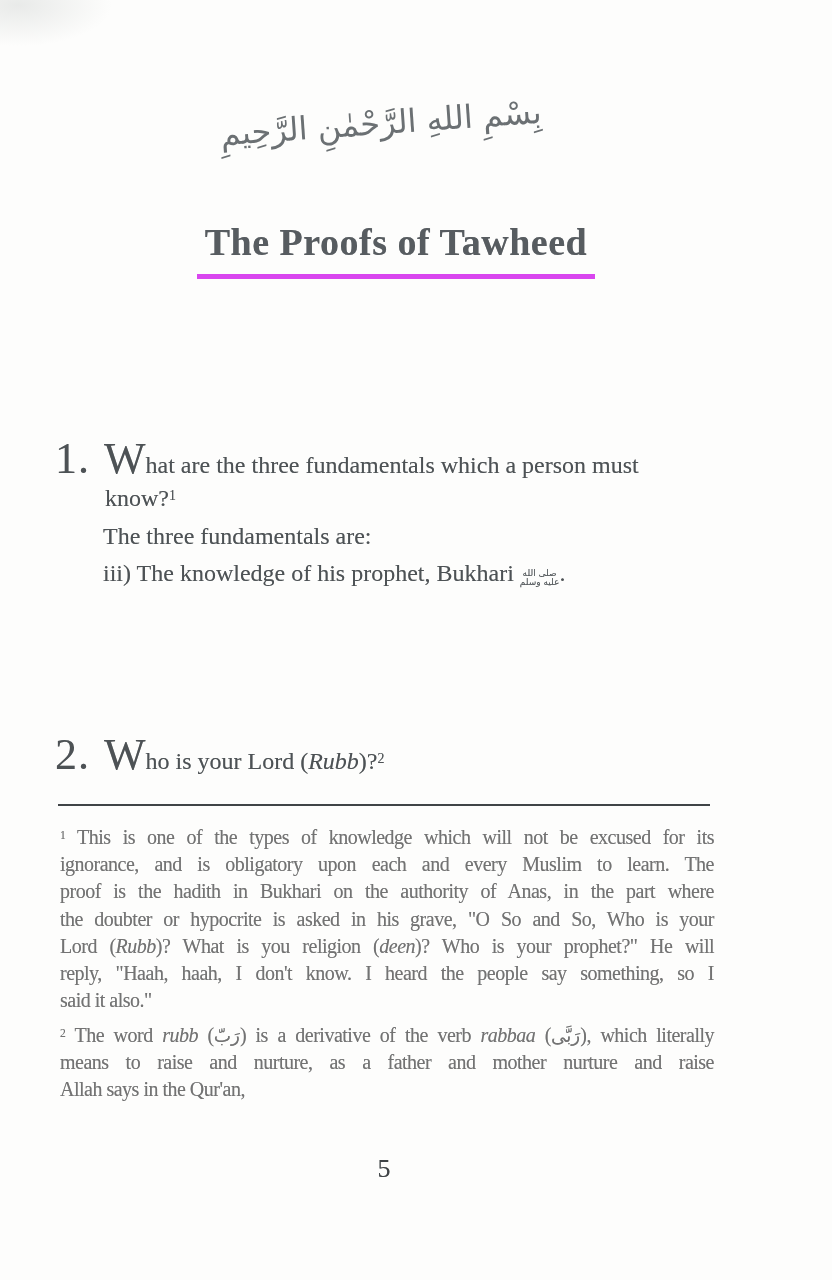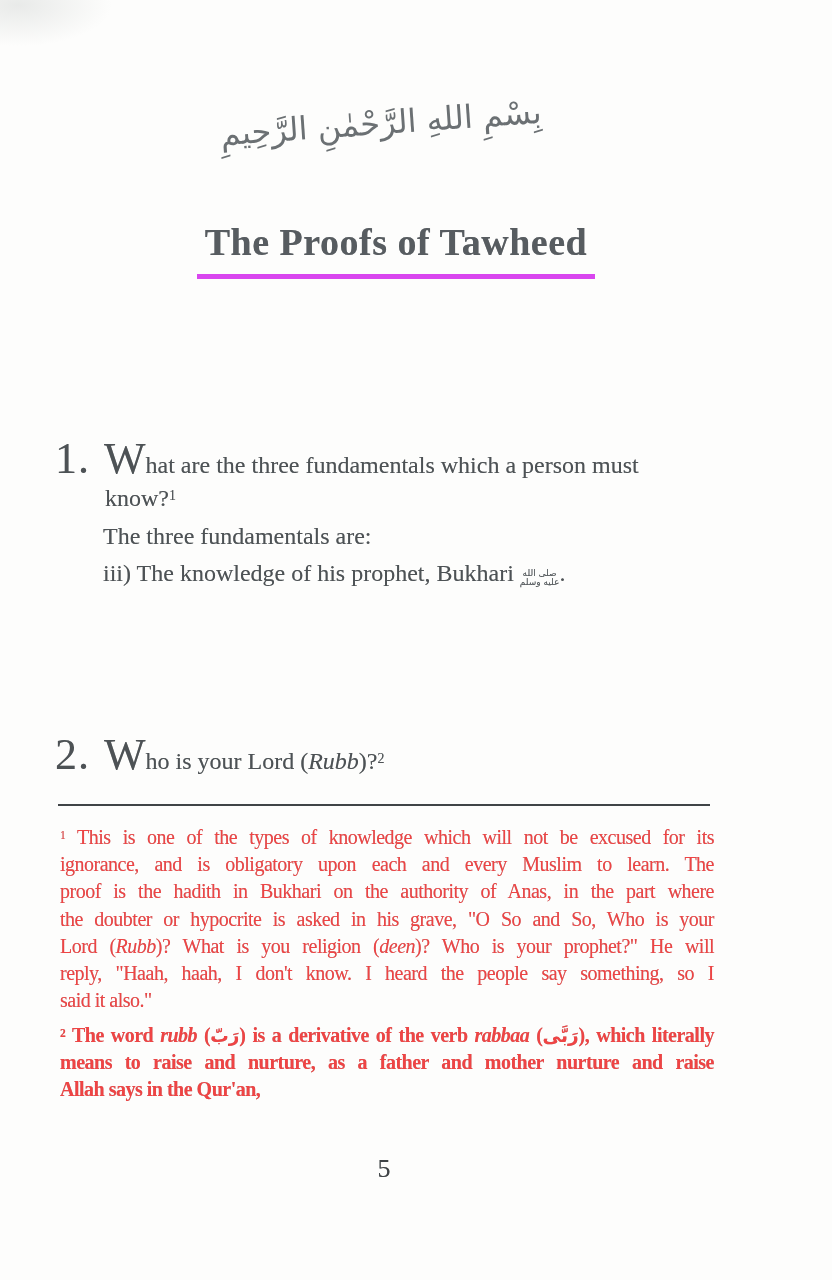--- a/index.html
+++ b/index.html
@@ -79,25 +79,25 @@
     width: 652px; height: 0;
     border-top: 2px solid #404447;
   }
   .footnote {
     position: absolute;
     left: 60px;
     width: 654px;
     font-size: 20px;
     line-height: 27.2px;
     letter-spacing: -0.5px;
-    color: #ef4444;
+    color: #737373;
     text-shadow: 0 0 0.5px rgba(68,72,75,0.4);
   }
   .fn1 { top: 824px; }
-  .fn2 { top: 1022px; font-weight: bold; }
+  .fn2 { top: 1022px; }
   .fline { text-align: justify; text-align-last: justify; }
   .fline.last { text-align-last: left; }
   sup { font-size: 0.58em; line-height: 0; position: relative; top: -0.45em; vertical-align: baseline; }
   .it { font-style: italic; }
   .ar { font-family: "DejaVu Sans", sans-serif; font-size: 0.92em; letter-spacing: 0; }
   .saw {
     display: inline-block;
     font-family: "DejaVu Sans", sans-serif;
     font-size: 9px;
     line-height: 1;

